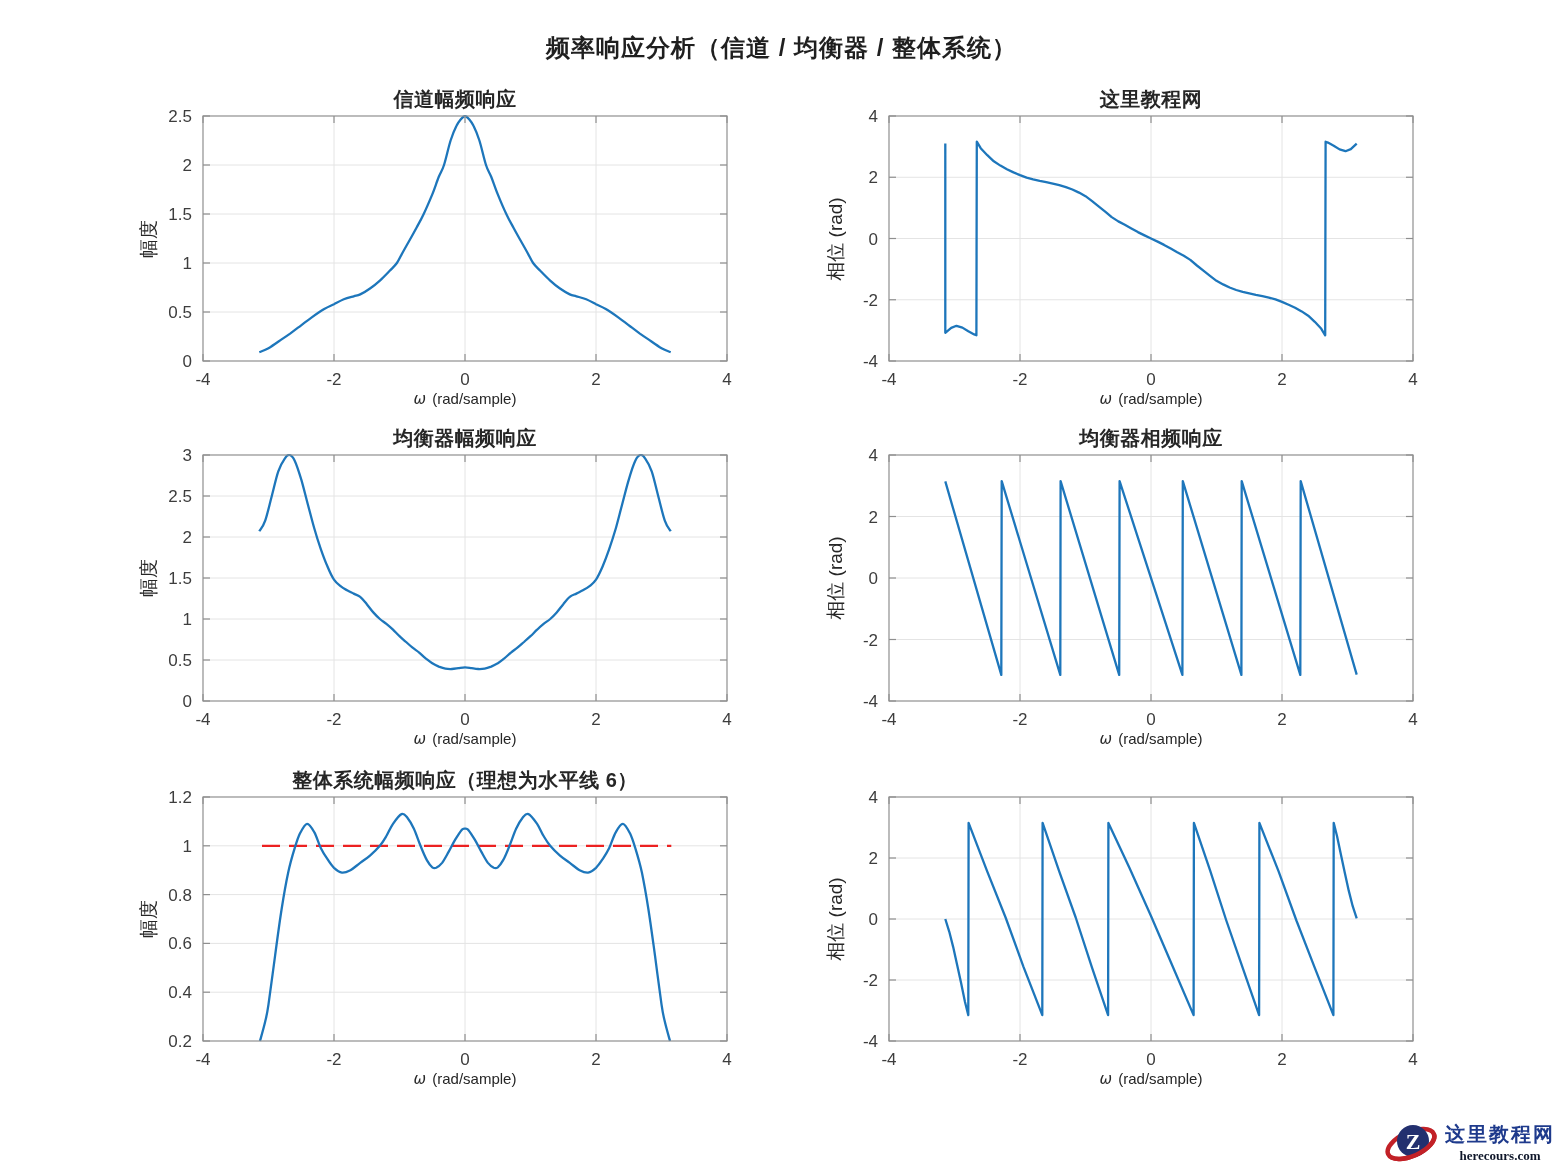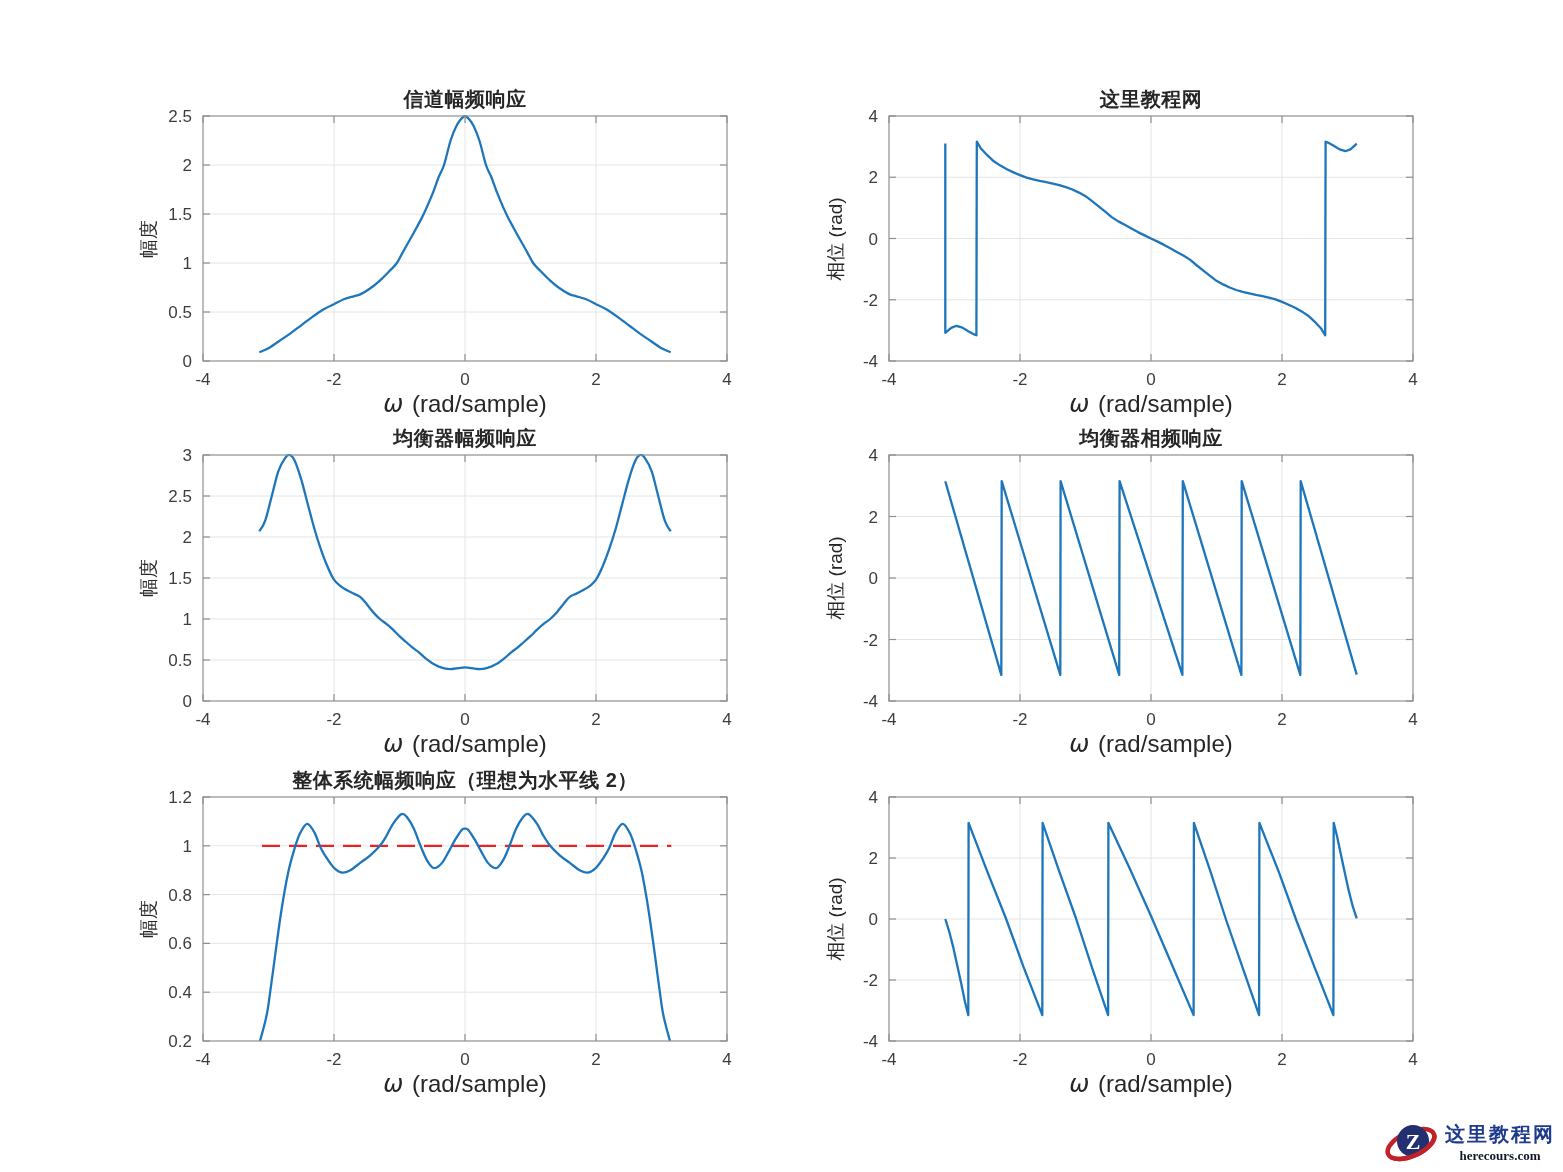--- a/index.html
+++ b/index.html
@@ -3,24 +3,24 @@
 <meta charset="utf-8">
 <style>
   html,body{margin:0;padding:0;background:#fff;}
   body{font-family:"Liberation Sans","DejaVu Sans",sans-serif;}
   #fig{position:relative;width:1563px;height:1172px;background:#ffffff;overflow:hidden;}
   #plots{position:absolute;left:0;top:0;}
   .fig-title{position:absolute;left:0;top:32px;width:1563px;text-align:center;
              font-size:24px;font-weight:700;color:#1f1f1f;letter-spacing:1px;}
   .sub-title{position:absolute;width:524px;text-align:center;font-size:20px;
              font-weight:700;color:#262626;letter-spacing:0.5px;}
-  #t-ch-mag{left:203px;top:86px;}  #t-ch-ph{left:889px;top:86px;}
+  #t-ch-mag{left:193px;top:86px;}  #t-ch-ph{left:889px;top:86px;}
   #t-eq-mag{left:203px;top:425px;} #t-eq-ph{left:889px;top:425px;}
   #t-sys-mag{left:203px;top:767px;}#t-sys-ph{left:889px;top:767px;}
-  .xlab{position:absolute;width:524px;text-align:center;font-size:24px;color:#262626;}
+  .xlab{position:absolute;width:524px;text-align:center;font-size:15px;color:#262626;}
   #x-ch-mag{left:203px;top:390px;}  #x-ch-ph{left:889px;top:390px;}
   #x-eq-mag{left:203px;top:730px;}  #x-eq-ph{left:889px;top:730px;}
   #x-sys-mag{left:203px;top:1070px;}#x-sys-ph{left:889px;top:1070px;}
   .om{font-style:italic;font-family:"DejaVu Sans",sans-serif;margin-right:2px;}
   .ylab{position:absolute;width:240px;text-align:center;font-size:19px;color:#262626;
         transform:rotate(-90deg);}
   #y-ch-mag{left:29px;top:226px;}  #y-ch-ph{left:716px;top:226px;}
   #y-eq-mag{left:29px;top:565px;}  #y-eq-ph{left:716px;top:565px;}
   #y-sys-mag{left:29px;top:906px;} #y-sys-ph{left:716px;top:906px;}
   .watermark{position:absolute;left:1384px;top:1112px;width:179px;height:60px;
@@ -316,26 +316,27 @@
       <line x1="1413" y1="919" x2="1406" y2="919" stroke="#8f8f8f" stroke-width="1.2"></line>
       <text x="878" y="925" text-anchor="end" fill="#3d3d3d" font-size="17px" font-family="Liberation Sans, DejaVu Sans, sans-serif">0</text>
       <line x1="889" y1="858" x2="896" y2="858" stroke="#8f8f8f" stroke-width="1.2"></line>
       <line x1="1413" y1="858" x2="1406" y2="858" stroke="#8f8f8f" stroke-width="1.2"></line>
       <text x="878" y="864" text-anchor="end" fill="#3d3d3d" font-size="17px" font-family="Liberation Sans, DejaVu Sans, sans-serif">2</text>
       <line x1="889" y1="797" x2="896" y2="797" stroke="#8f8f8f" stroke-width="1.2"></line>
       <line x1="1413" y1="797" x2="1406" y2="797" stroke="#8f8f8f" stroke-width="1.2"></line>
       <text x="878" y="803" text-anchor="end" fill="#3d3d3d" font-size="17px" font-family="Liberation Sans, DejaVu Sans, sans-serif">4</text>
     </svg>
 
+  <div class="fig-title">频率响应分析（信道 / 均衡器 / 整体系统）</div>
 
   <div class="sub-title" id="t-ch-mag">信道幅频响应</div>
   <div class="sub-title" id="t-ch-ph">这里教程网</div>
   <div class="sub-title" id="t-eq-ph">均衡器相频响应</div>
   <div class="sub-title" id="t-eq-mag">均衡器幅频响应</div>
-  <div class="sub-title" id="t-sys-mag">整体系统幅频响应（理想为水平线 2）</div>
+  <div class="sub-title" id="t-sys-mag">整体系统幅频响应（理想为水平线 6）</div>
 
   <div class="ylab" id="y-ch-mag">幅度</div>
   <div class="ylab" id="y-ch-ph">相位 (rad)</div>
   <div class="ylab" id="y-eq-mag">幅度</div>
   <div class="ylab" id="y-eq-ph">相位 (rad)</div>
   <div class="ylab" id="y-sys-mag">幅度</div>
   <div class="ylab" id="y-sys-ph">相位 (rad)</div>
 
   <div class="xlab" id="x-ch-mag"><span class="om">ω</span><span> (rad/sample)</span></div>
   <div class="xlab" id="x-ch-ph"><span class="om">ω</span><span> (rad/sample)</span></div>

